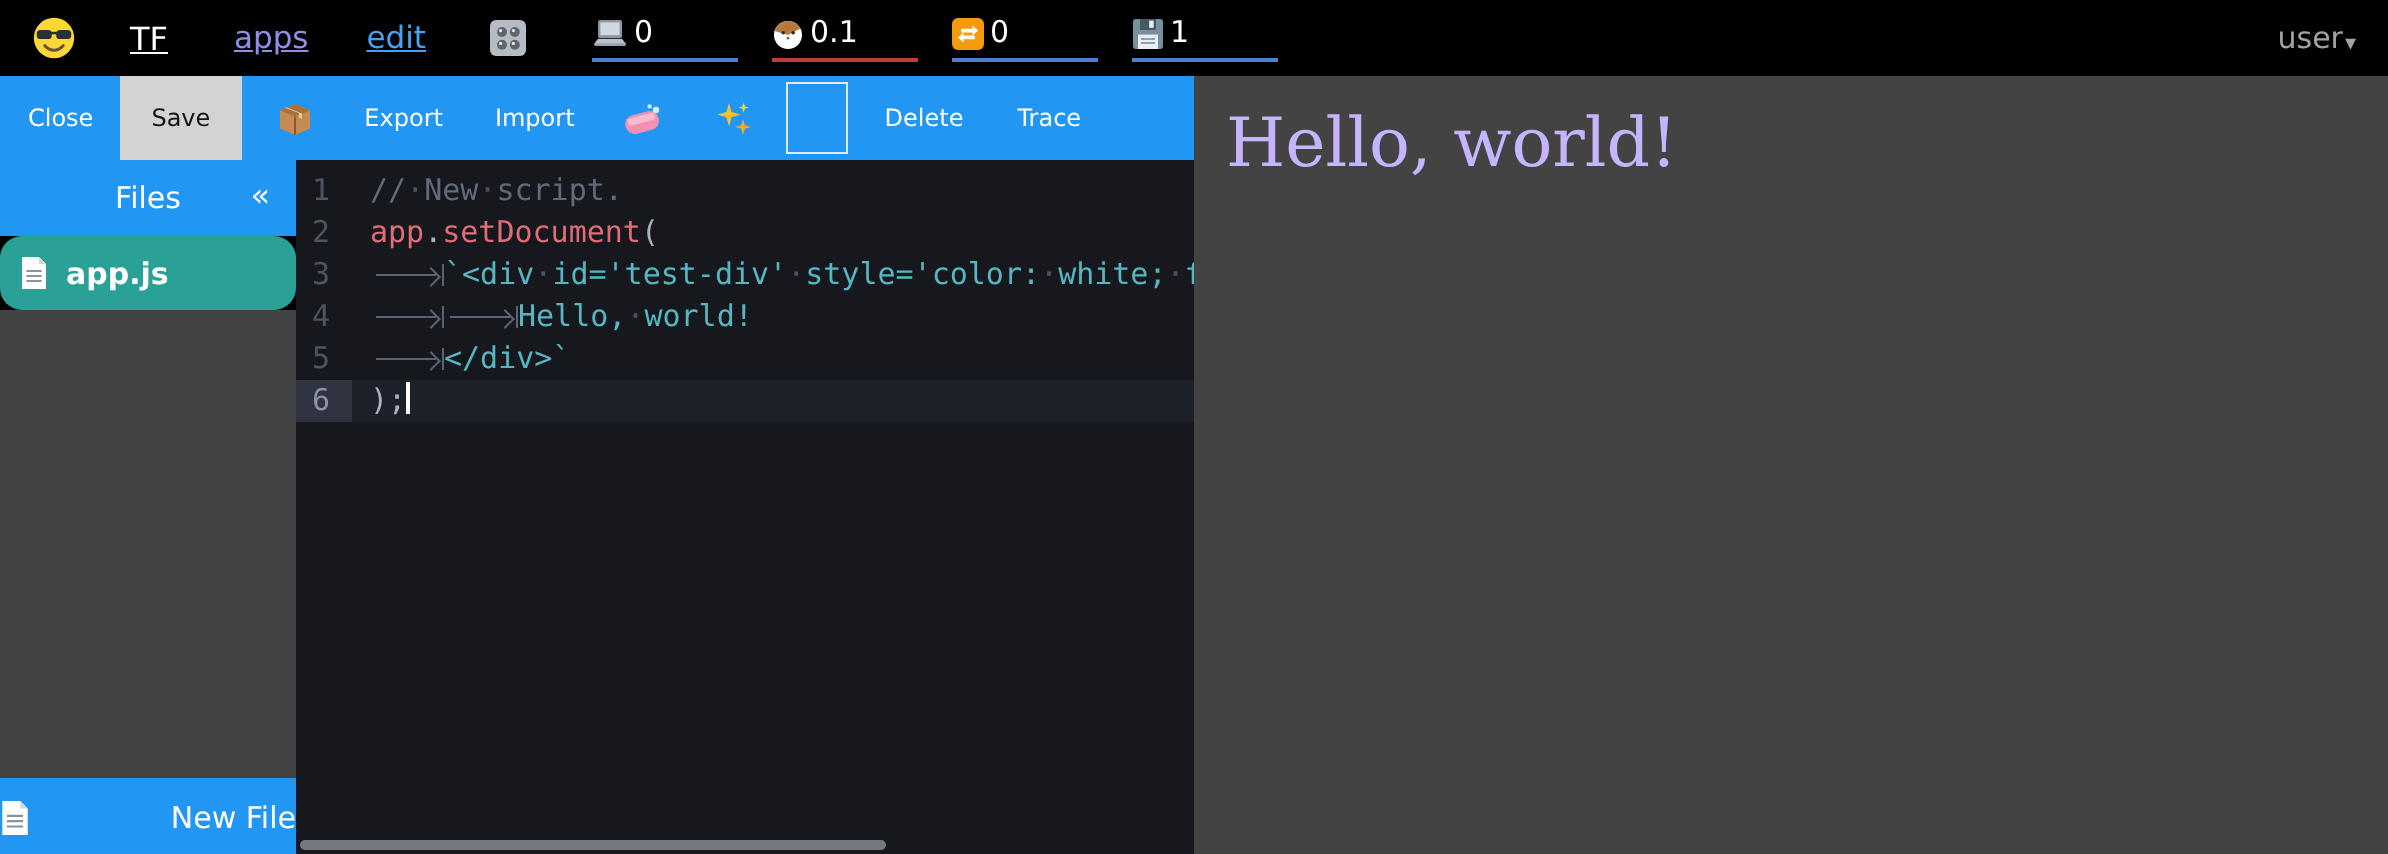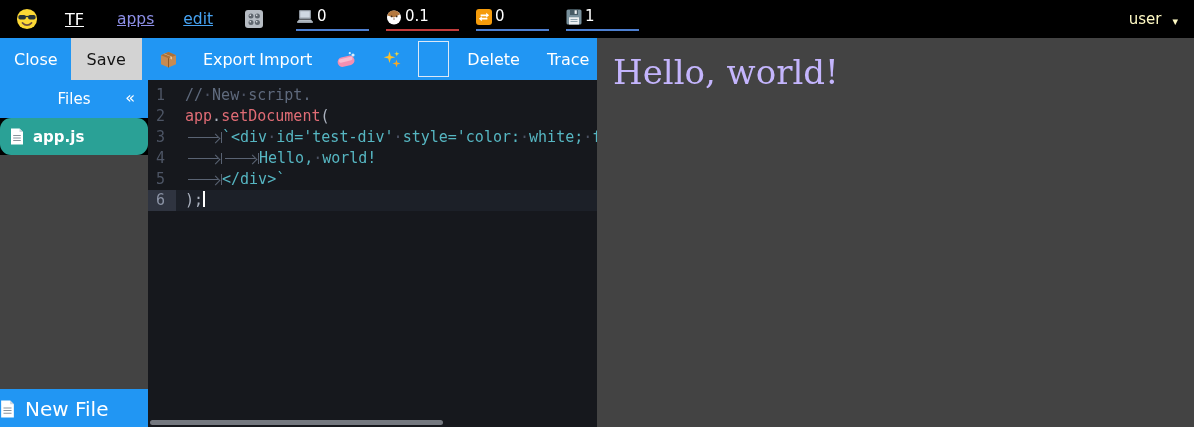--- a/index.html
+++ b/index.html
@@ -21,37 +21,37 @@
   .navlink.apps{color:#8e90e8;margin-right:29px}
   .navlink.edit{color:#46a2f1;margin-right:32px}
   .knobs{margin-right:33px;flex:none}
   .metrics{display:flex;gap:17px;align-items:flex-end}
   .metric{
     display:flex;align-items:center;gap:3px;width:73px;
     border-bottom:2px solid #4d7fd0;padding-bottom:3px;height:19px;
   }
   .metric .mval{color:#fff;font-size:15px;line-height:15px}
   .topbar .spacer{flex:1}
-  .usermenu{color:#fef9c3;font-size:15px;display:flex;align-items:flex-end;gap:11px}
+  .usermenu{color:#a3a3a3;font-size:15px;display:flex;align-items:flex-end;gap:1px}
   .usermenu .caret{font-size:11px;padding-top:2px}
   
   .toolbar{
     position:absolute;left:0;top:38px;width:597px;height:42px;
     background:#2196f3;color:#fff;display:flex;align-items:center;
-    font-size:16px;
+    font-size:12px;
   }
   .tbtn{padding:0 2px;cursor:default}
   .t-close{margin-left:12px}
   .t-save{
     margin-left:11px;background:#d3d3d3;color:#141414;height:42px;
     display:flex;align-items:center;padding:0 16px;
   }
   .t-pack{margin-left:17px;display:flex}
   .t-export{margin-left:23px}
-  .t-import{}
+  .t-import{margin-left:22px}
   .t-soap{margin-left:22px;display:flex}
   .t-spark{margin-left:26px;display:flex}
   .t-box{margin-left:17px;width:31px;height:36px;border:1px solid #dce9f7;box-sizing:border-box}
   .t-delete{margin-left:16px}
   .t-trace{margin-left:23px}
   
   .sidebar{
     position:absolute;left:0;top:80px;width:148px;bottom:0;
     display:flex;flex-direction:column;
   }
@@ -61,22 +61,22 @@
   }
   .files-header .collapse{position:absolute;right:13px;top:8px;font-size:16px}
   .file-row{
     height:37px;flex:none;background:#2aa196;color:#fff;
     display:flex;align-items:center;padding:0 10px;gap:9px;
     font-weight:bold;font-size:15px;border-radius:11px;
   }
   .file-list{flex:1;background:#434343}
   .side-actions{flex:none;background:#2196f3;padding:1px 0 0}
   .action-row{
-    height:37px;display:flex;align-items:center;justify-content:flex-start;
-    gap:10px;color:#fff;font-size:20px;cursor:default;
+    height:37px;display:flex;align-items:center;justify-content:space-between;
+    gap:10px;color:#fff;font-size:15px;cursor:default;
   }
   
   :root{
     --c-comment:#5f6a7d;--c-variable:#e06c75;--c-string:#56b6c2;
     --c-punct:#abb2bf;--c-ws:#4b5263;
   }
   .editor{
     position:absolute;left:148px;top:80px;width:449px;bottom:0;
     background:#16181d;overflow:hidden;
   }

